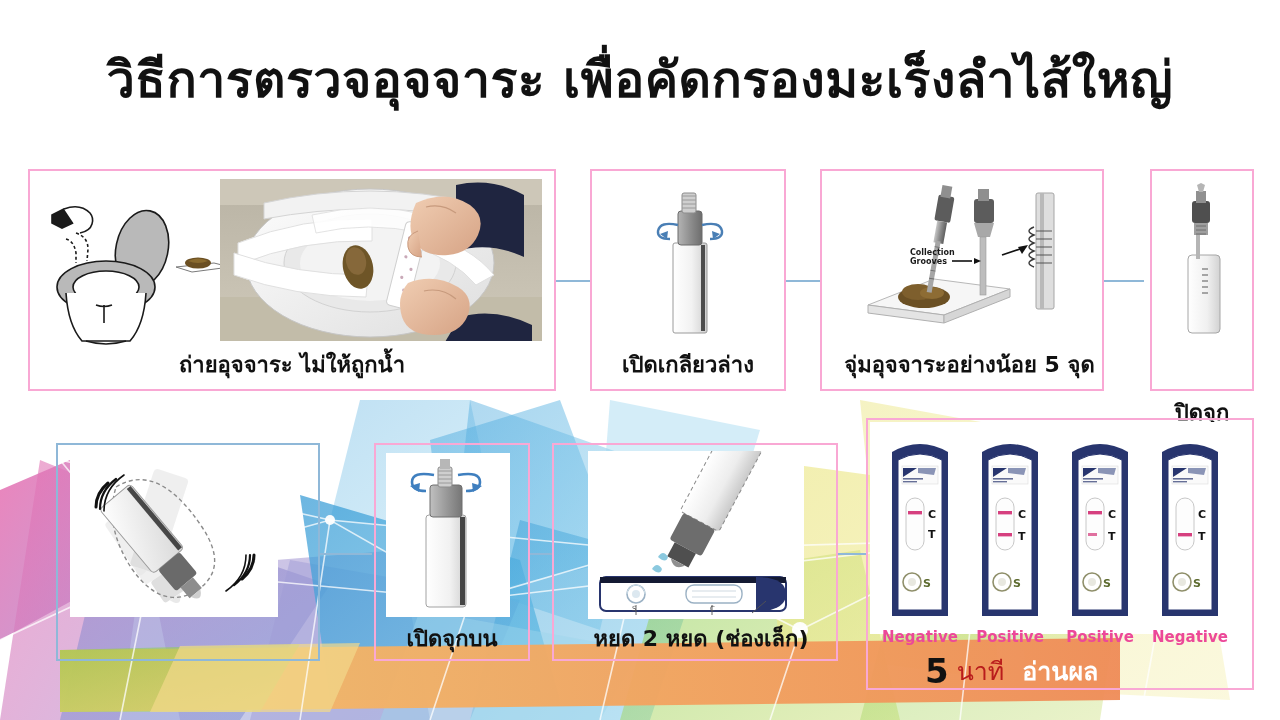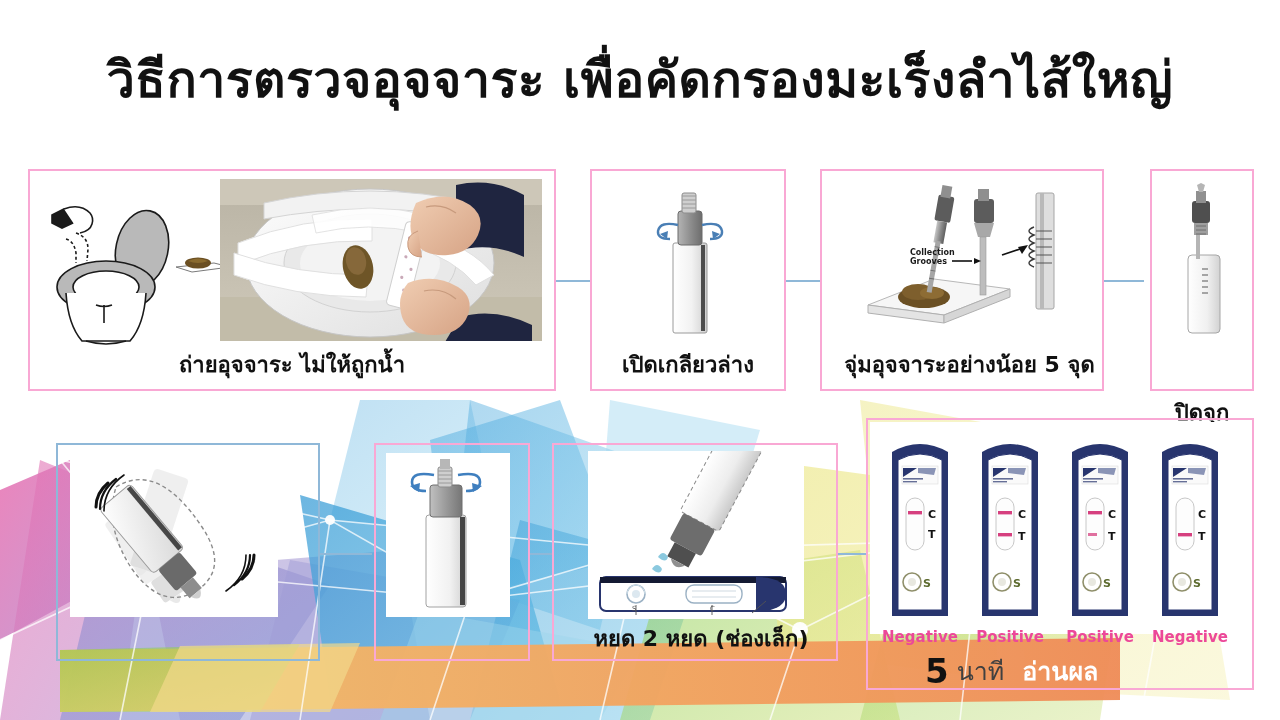--- a/index.html
+++ b/index.html
@@ -61,21 +61,21 @@
     white-space: nowrap;
   }
   .timeband {
     position: absolute;
     display: flex; align-items: center;
     padding-left: 55px;
     z-index: 6;
     overflow: hidden;
   }
   .timeband .num { font-size: 34px; font-weight: bold; color: #111; line-height: 1; }
-  .timeband .unit { font-size: 25px; color: #404040; margin-left: 8px; font-weight: normal;}
+  .timeband .unit { font-size: 25px; color: #b91c1c; margin-left: 8px; font-weight: normal;}
   .timeband .read { font-size: 25px; color: #ffffff; margin-left: 18px; font-weight: bold; }
 
   .hidden-txt { position: absolute; opacity: 0; pointer-events: none; }
 </style>
 </head>
 <body>
 
 <div id="stage">
 
   <svg id="bg-art" viewBox="0 0 1280 320" preserveAspectRatio="none">
@@ -438,20 +438,21 @@
         </g>
 
         <g fill="none" stroke="#3f7fbf" stroke-width="2.6">
           <path d="M48,22 q-22,-4 -22,7 q0,9 14,9"></path>
           <path d="M72,22 q22,-4 22,7 q0,9 -14,9"></path>
         </g>
         <path d="M34,30 l-10,3 9,6 z" fill="#3f7fbf"></path>
         <path d="M86,30 l10,3 -9,6 z" fill="#3f7fbf"></path>
       </svg>
     </div>
+    <div class="caption on-bg" style="top:176px;">เปิดจุกบน</div>
   </div>
 
   <div class="panel" style="left:552px; top:443px; width:286px; height:218px; background:transparent;">
     <div style="position:absolute;left:34px;top:6px;width:216px;height:168px;background:#fff;">
       <svg width="216" height="168" viewBox="0 0 216 168">
         <defs>
           <linearGradient id="dg" x1="0" y1="0" x2="1" y2="0">
             <stop offset="0" stop-color="#ffffff"></stop>
               <stop offset=".6" stop-color="#ededed"></stop>
             <stop offset="1" stop-color="#c9c9c9"></stop>

